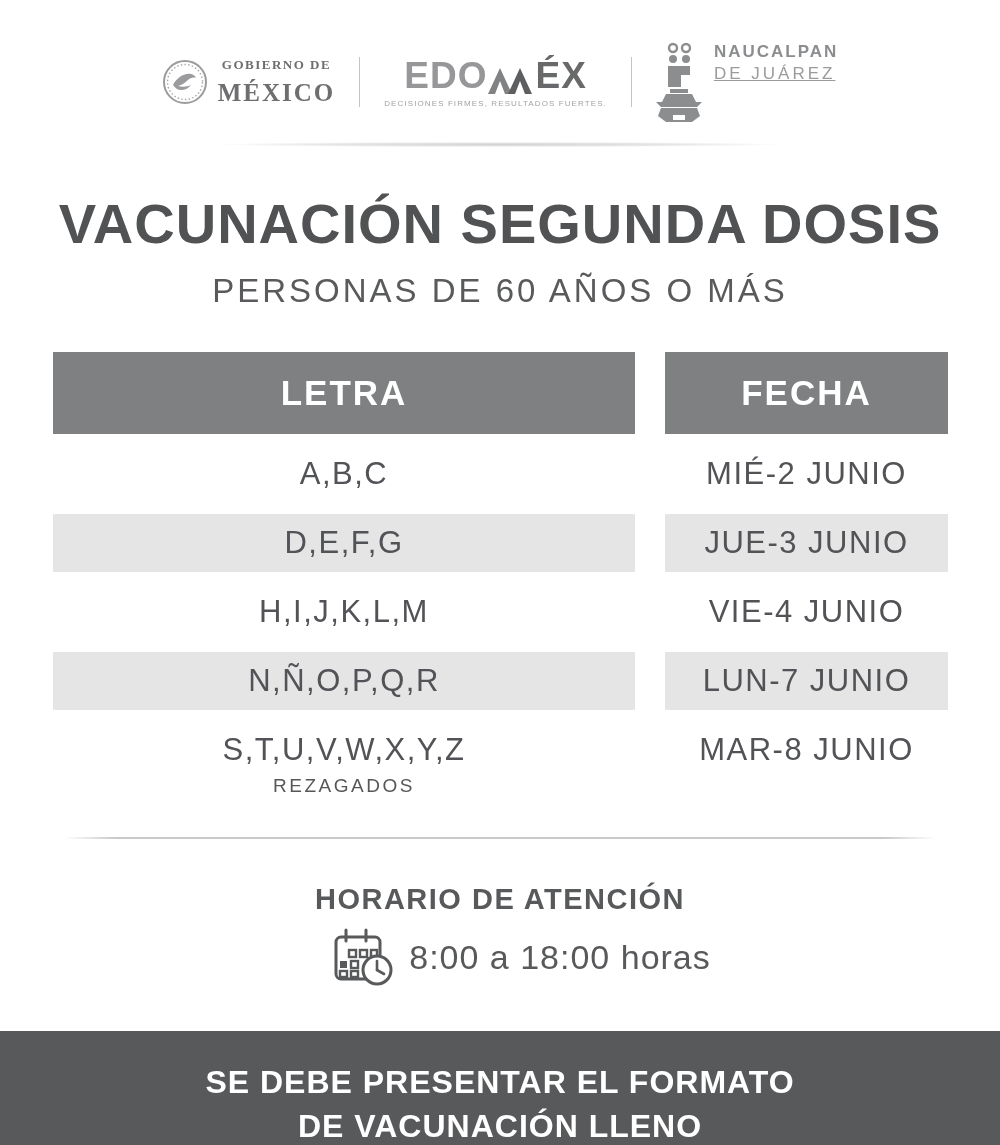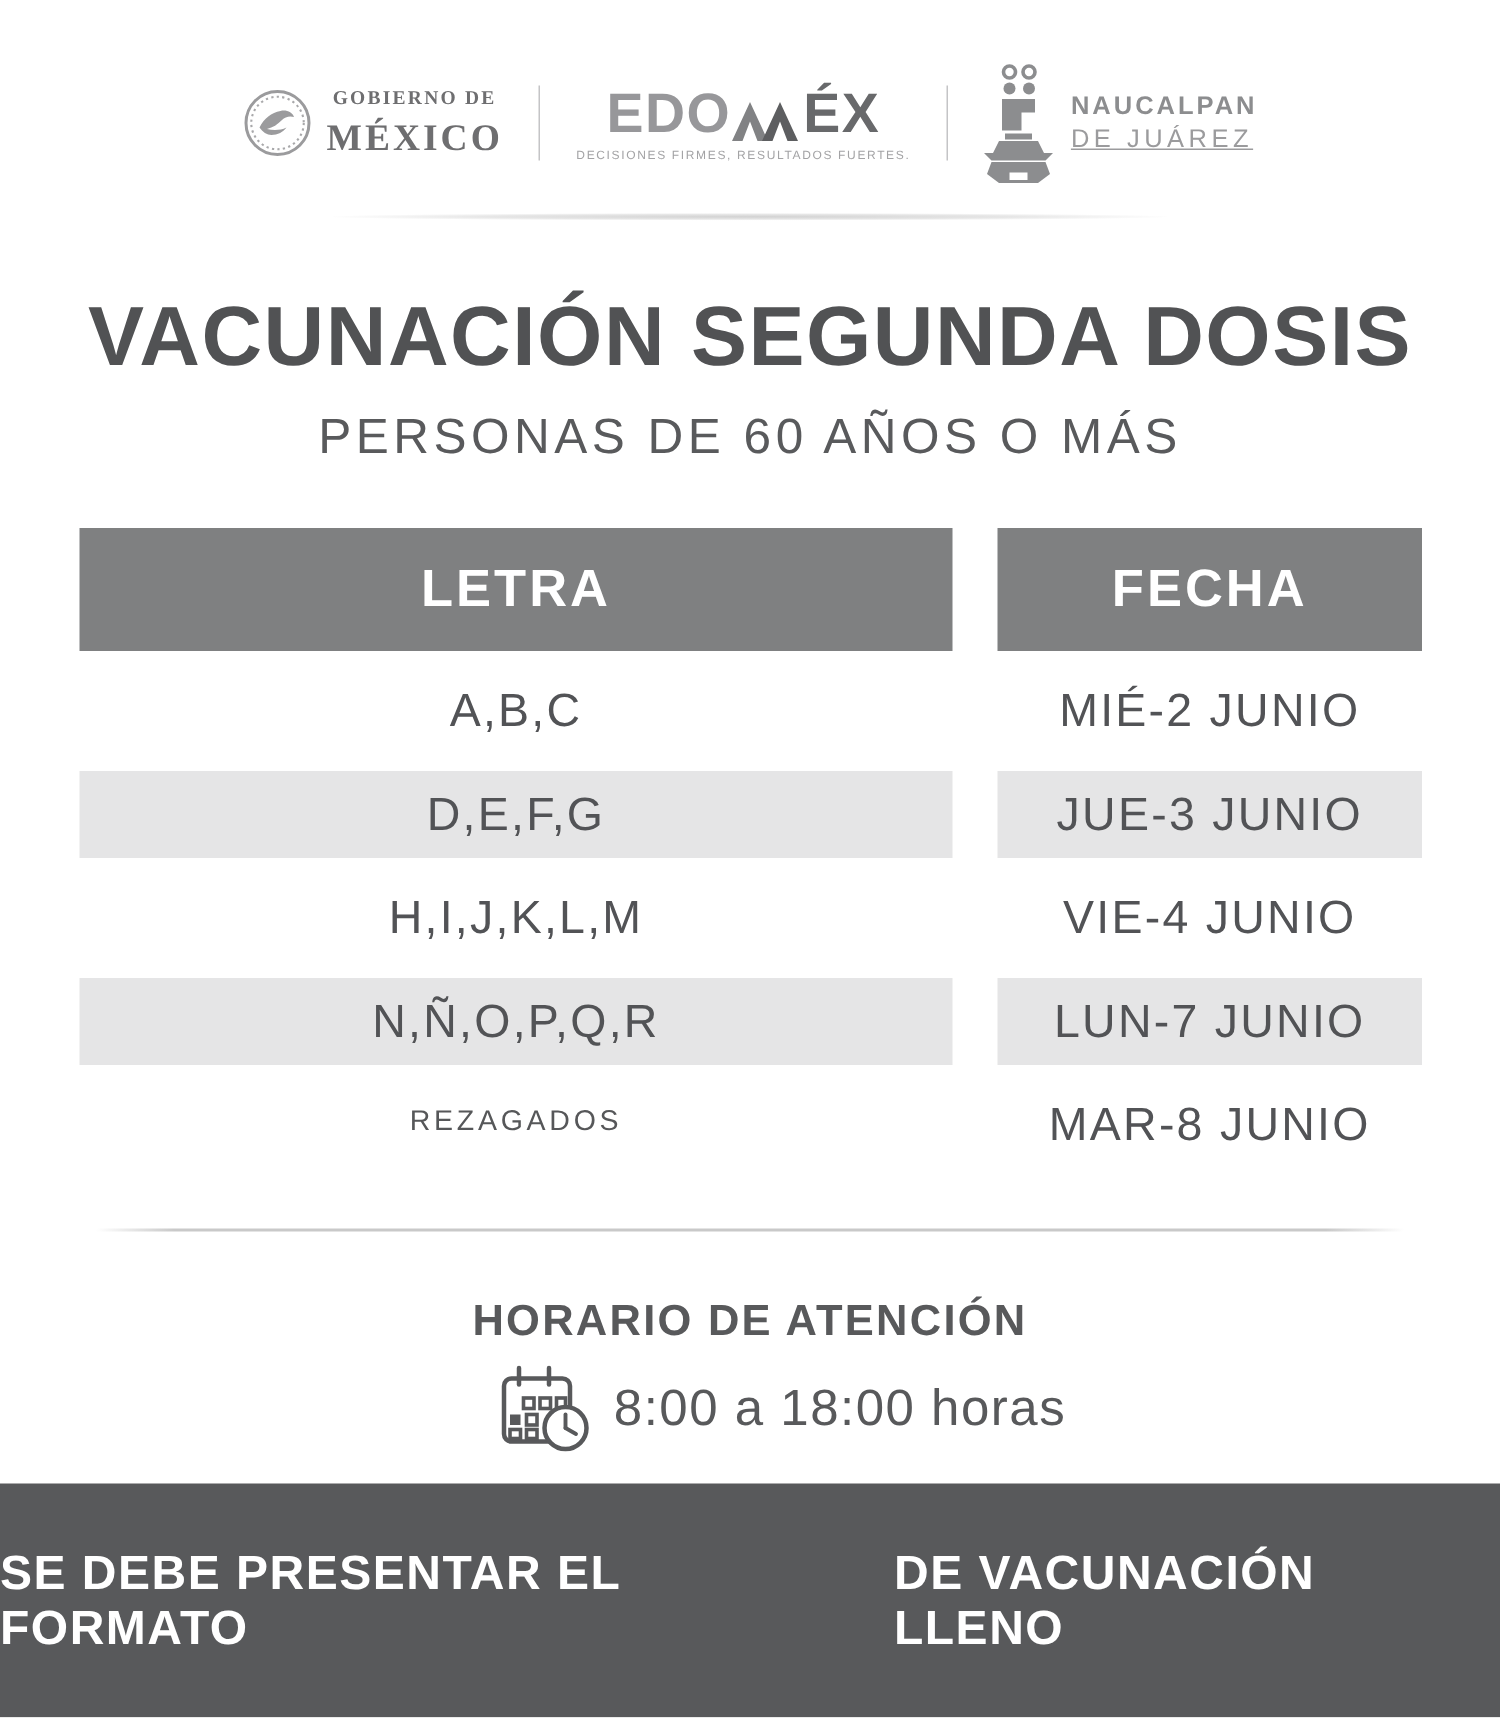--- a/index.html
+++ b/index.html
@@ -33,21 +33,21 @@
   .edomex { display: flex; flex-direction: column; align-items: center; }
   .edomex-word { display: flex; align-items: flex-end; line-height: 1; }
   .edomex-word .w-left  { font-size: 37px; font-weight: bold; color: #97979a; letter-spacing: 1px; }
   .edomex-word .w-right { font-size: 37px; font-weight: bold; color: #68696b; letter-spacing: 1px; }
   .edomex-m { margin: 0 1px; display: block; }
   .edomex-tagline {
     font-size: 8px; color: #a3a3a5; letter-spacing: 1.1px;
     margin-top: 5px; white-space: nowrap;
   }
 
-  .nau { display: flex; align-items: center; gap: 12px; }
+  .nau { display: flex; align-items: flex-start; gap: 12px; }
   .nau-text { color: #8c8d8f; }
   .nau-line1 { font-size: 17px; font-weight: bold; letter-spacing: 2px; }
   .nau-line2 { font-size: 17px; font-weight: normal; letter-spacing: 3px; color: #9b9b9d; margin-top: 2px; text-decoration: underline; }
 
   .header-divider {
     width: 556px; height: 5px; margin: 18px auto 0;
     background: radial-gradient(ellipse at center, #d2d2d2 0%, rgba(210,210,210,0.55) 45%, rgba(210,210,210,0) 72%);
   }
 
   
@@ -108,23 +108,23 @@
   }
   .schedule-time {
     margin-top: 12px;
     display: flex; align-items: center; justify-content: center; gap: 14px; padding-left: 44px;
   }
   .schedule-hours { font-size: 34px; color: #58595b; letter-spacing: 1px; }
 
   
   .footer {
     position: absolute; left: 0; right: 0; bottom: 0;
-    height: 156px;
+    height: 114px;
     background: #58595b;
-    display: flex; flex-direction: row; align-items: center; justify-content: space-between;
+    display: flex; flex-direction: column; align-items: center; justify-content: flex-end;
     gap: 7px;
   }
   .footer-line {
     color: #ffffff; font-size: 32px; font-weight: bold; letter-spacing: 1px;
   }
 </style>
 </head>
 <body>
 
 <div class="page">
@@ -206,20 +206,21 @@
       <div class="cell col-fecha">VIE-4 JUNIO</div>
     </div>
 
     <div class="trow alt">
       <div class="cell col-letra">N,Ñ,O,P,Q,R</div>
       <div class="cell col-fecha">LUN-7 JUNIO</div>
     </div>
 
     <div class="trow last">
       <div class="cell col-letra">
+        <span class="letra-main">S,T,U,V,W,X,Y,Z</span>
         <span class="letra-note">REZAGADOS</span>
       </div>
       <div class="cell col-fecha">
         <span class="fecha-text">MAR-8 JUNIO</span>
       </div>
     </div>
 
   </div>
 
   <div class="mid-divider"></div>

